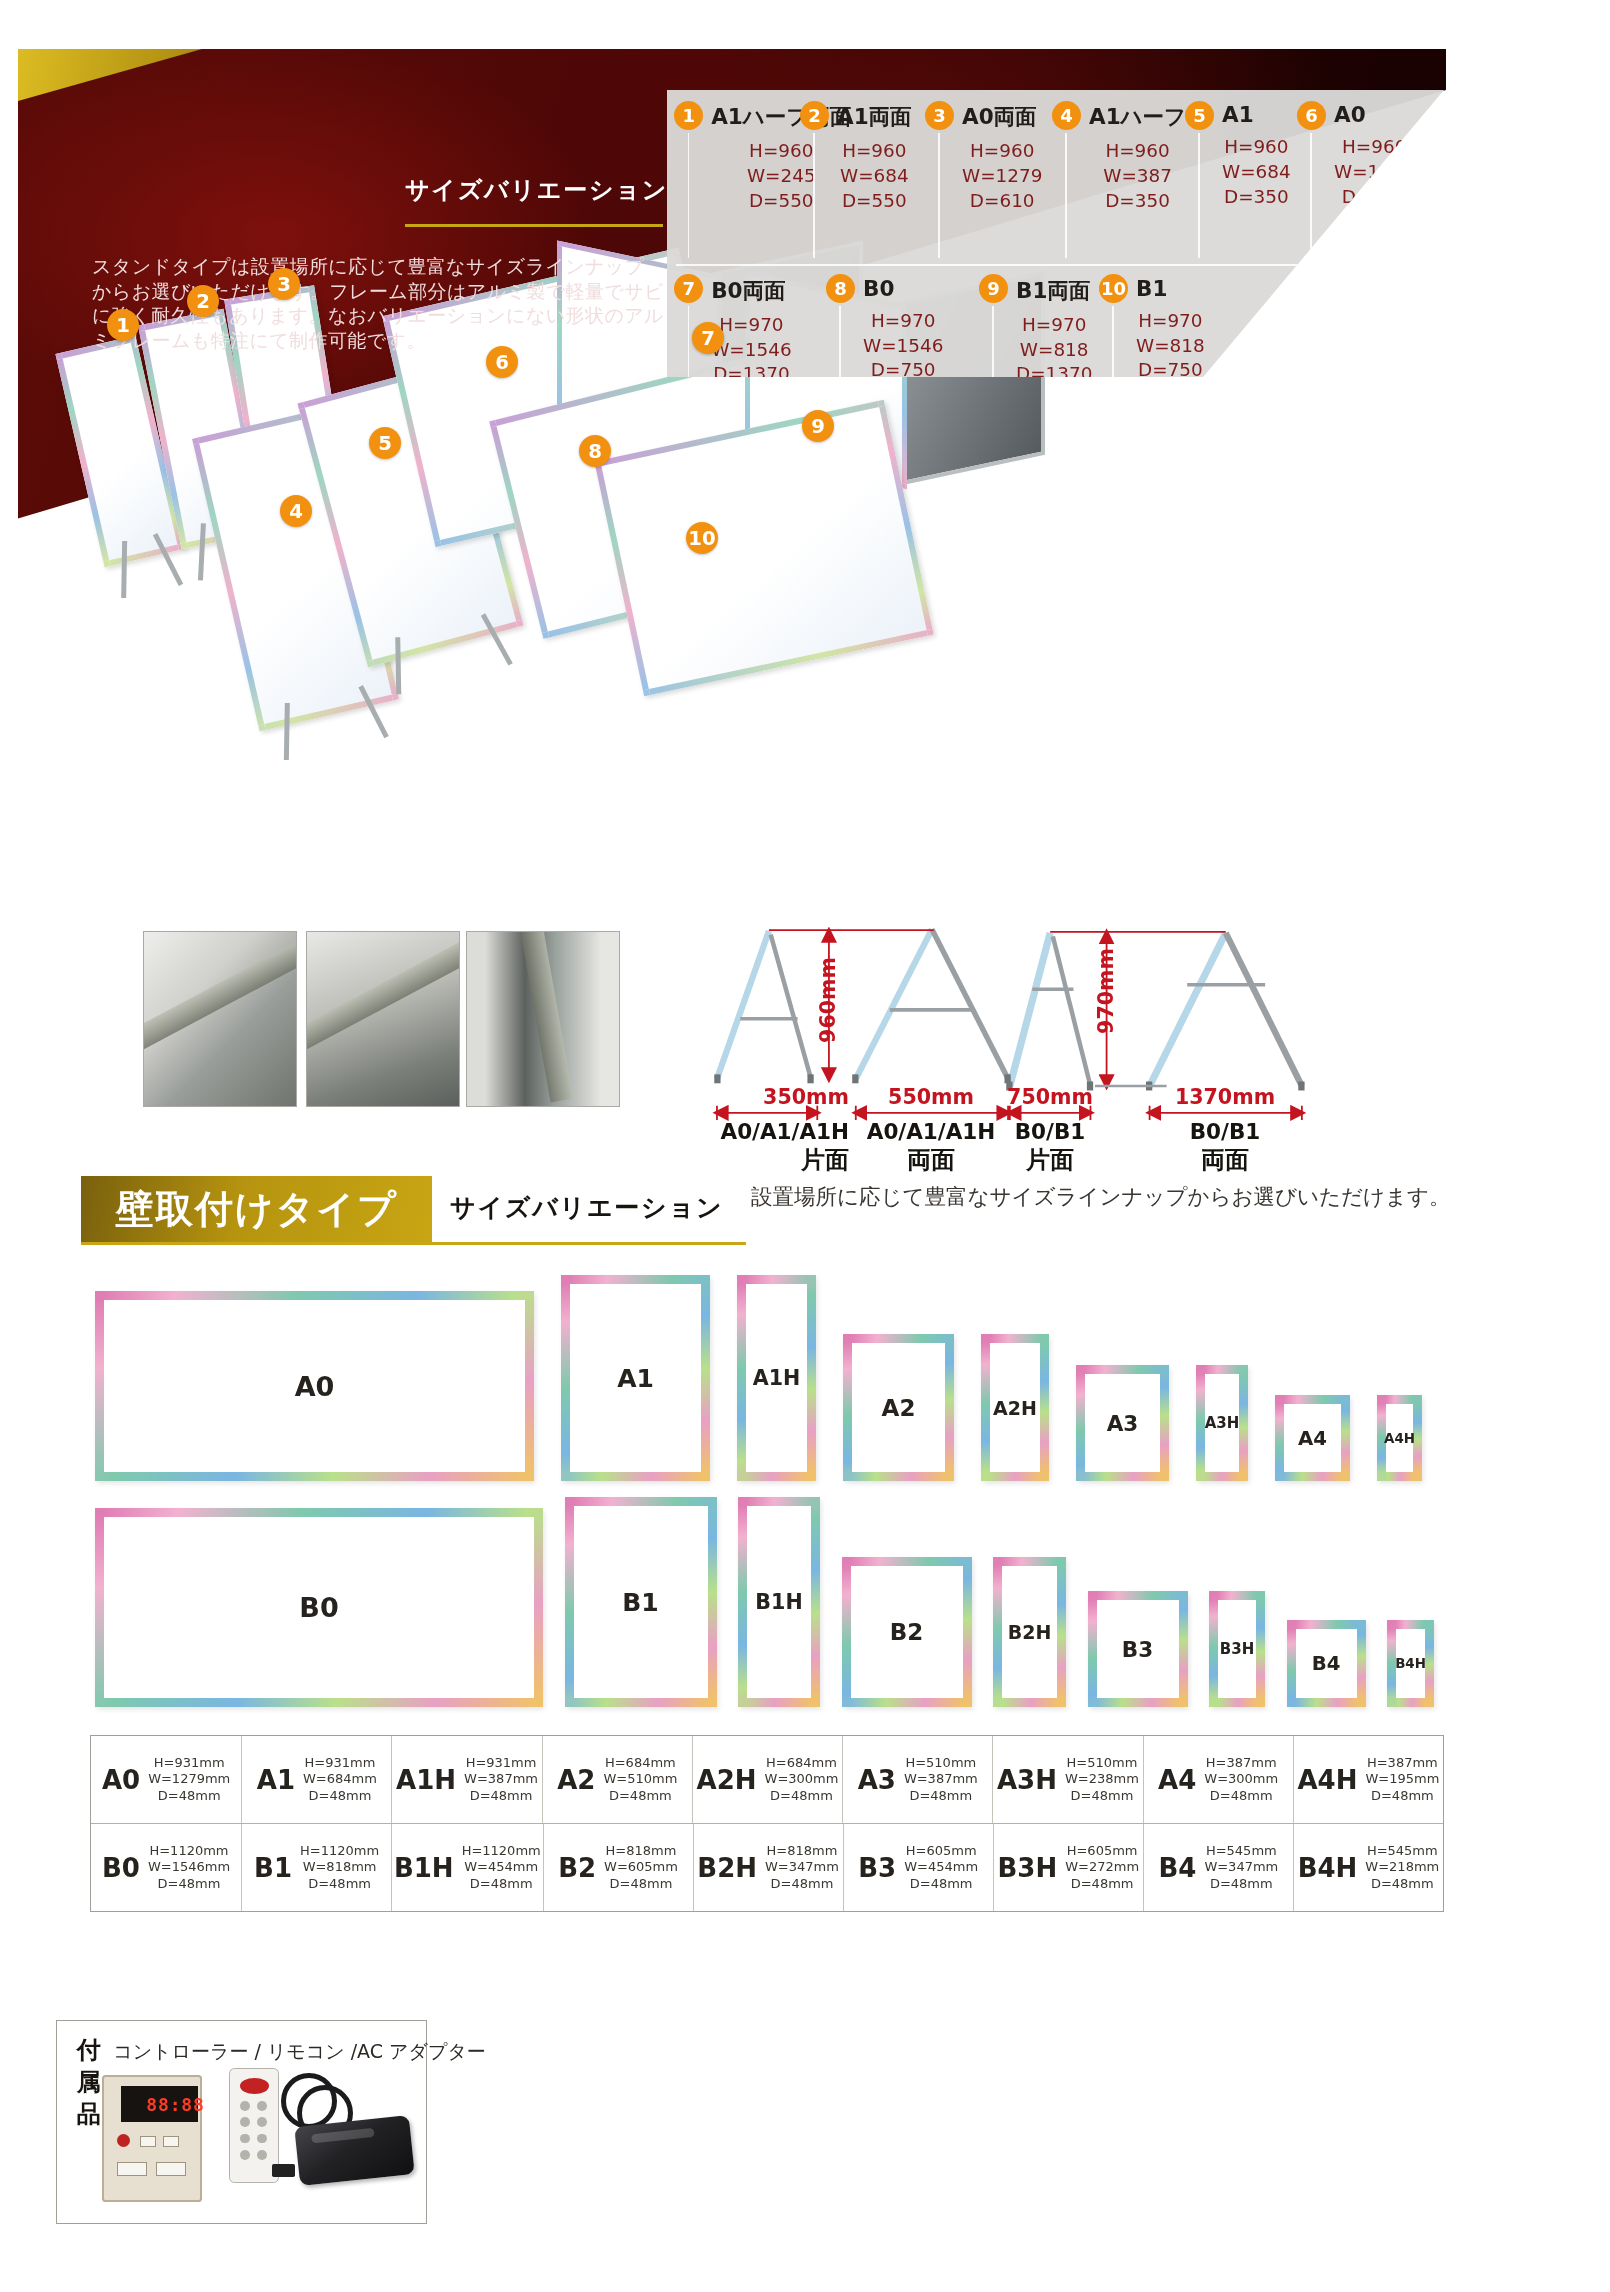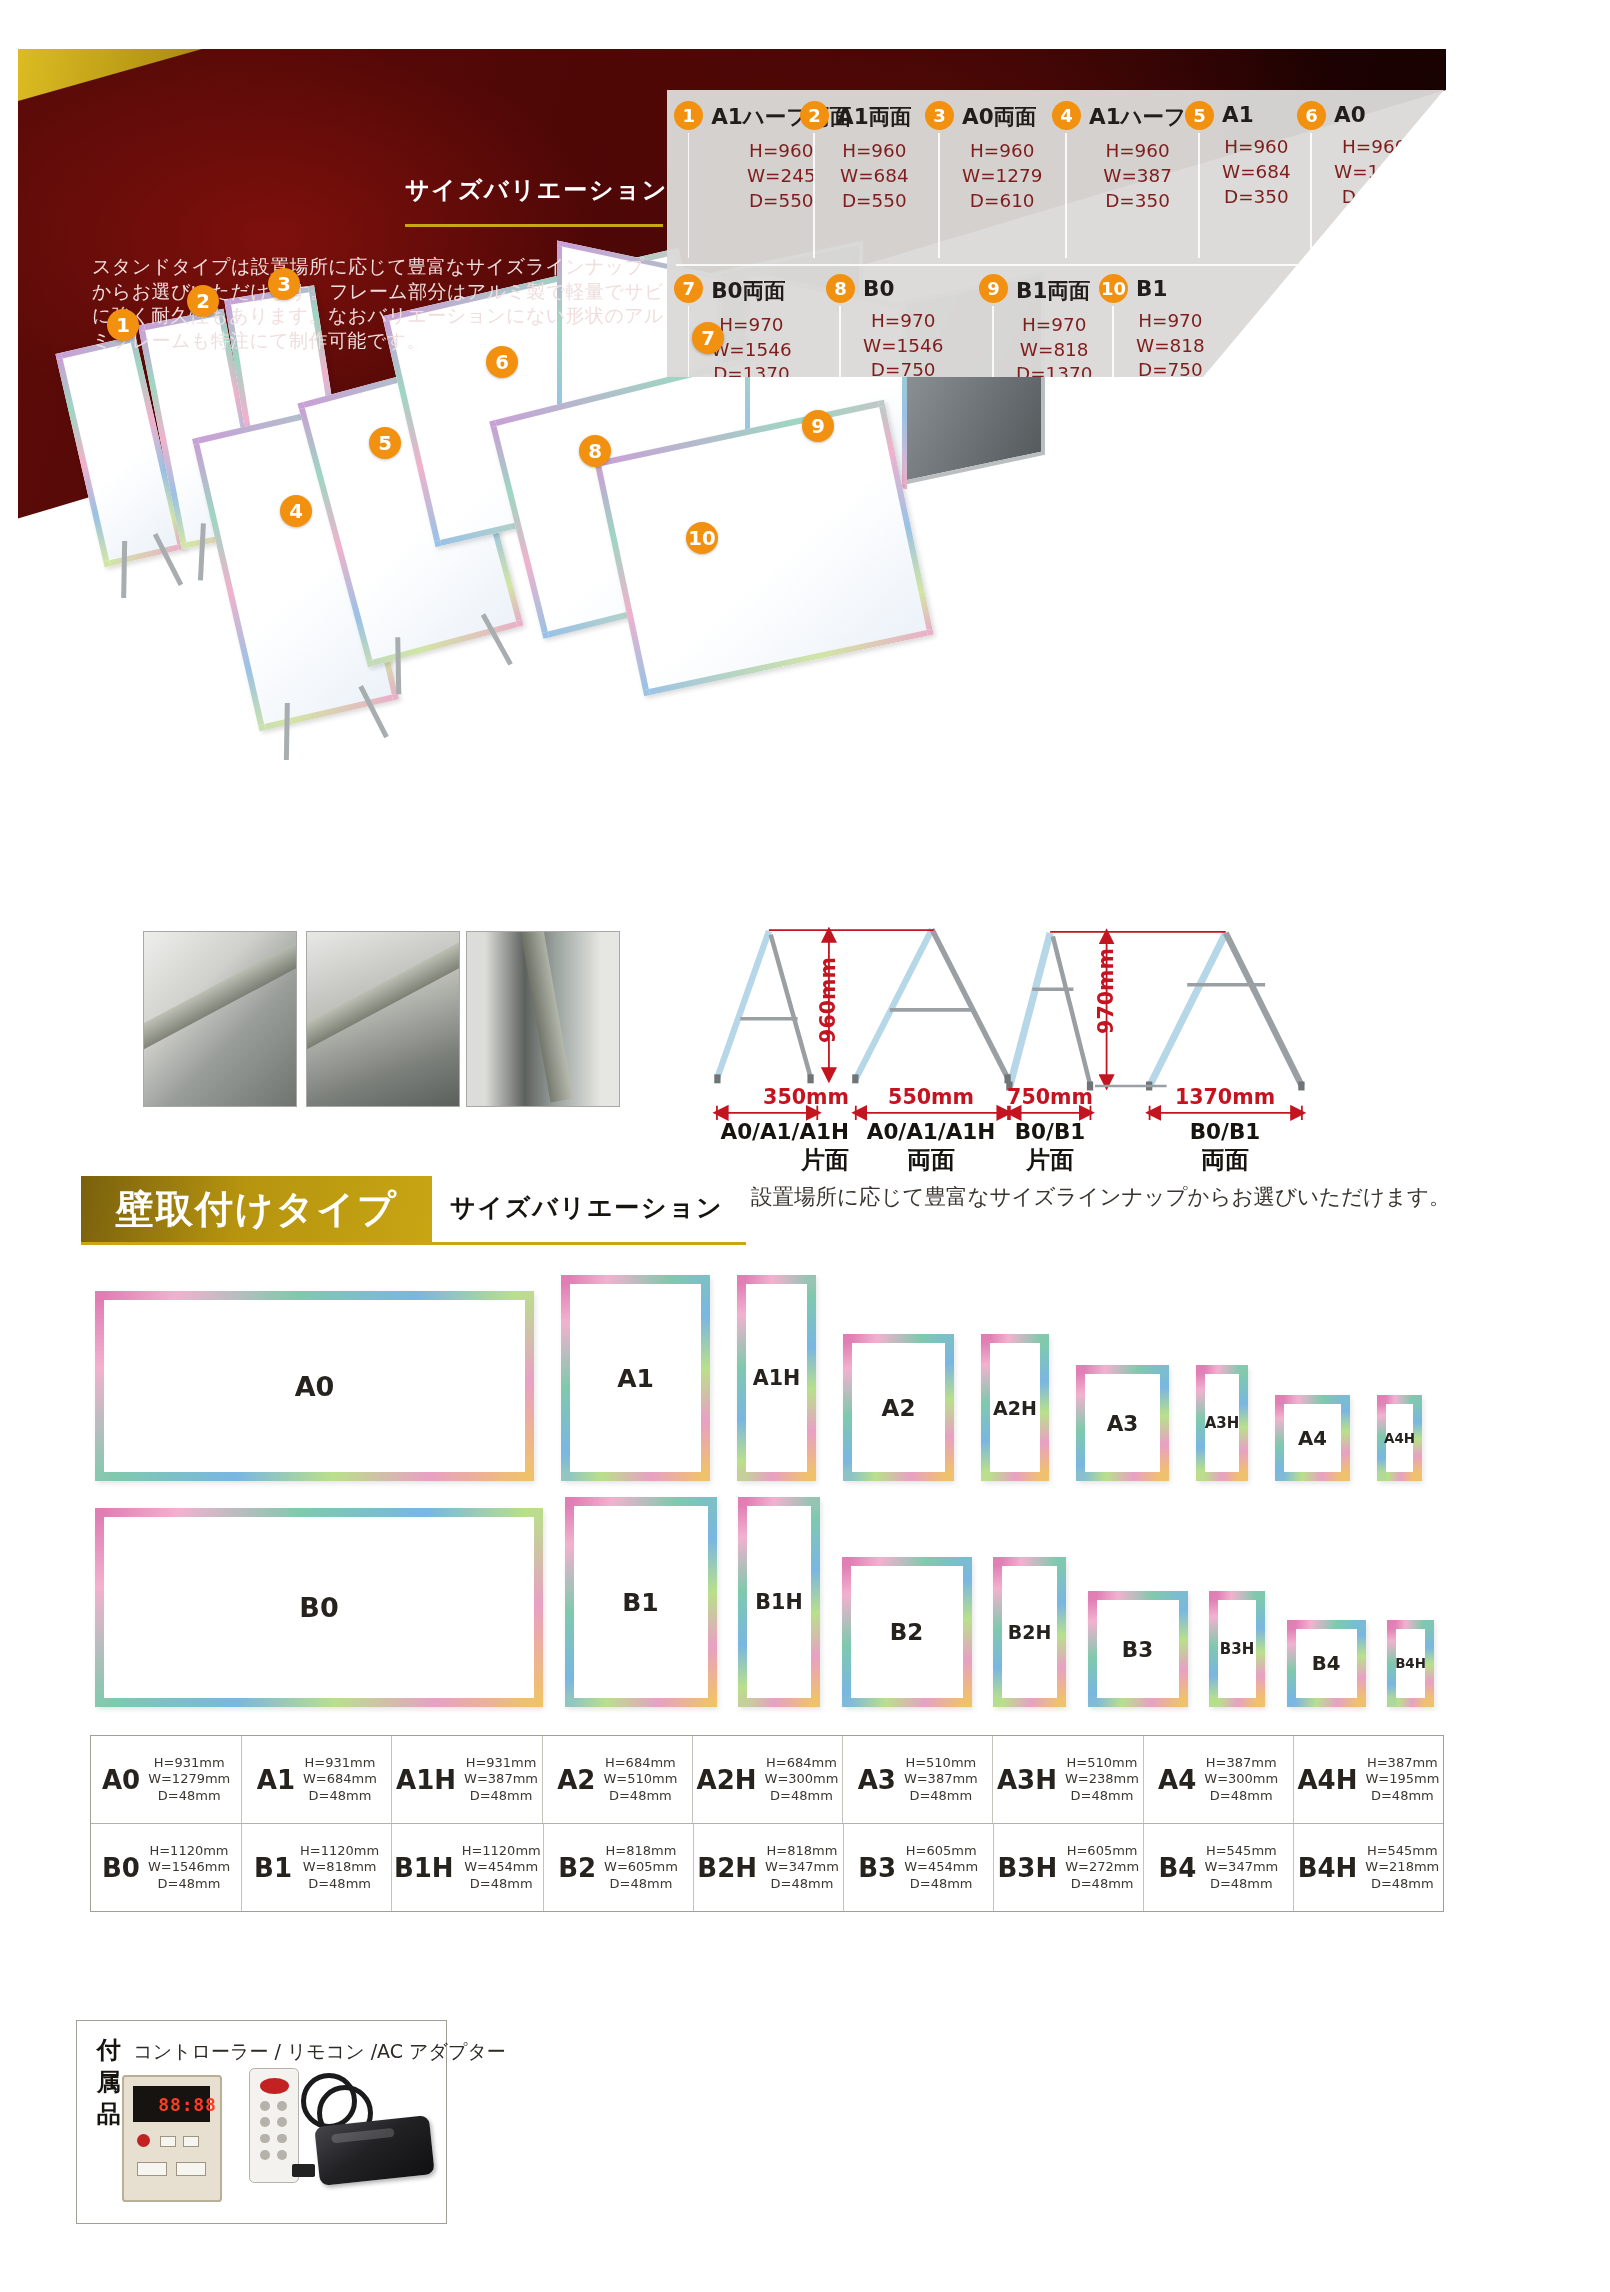--- a/index.html
+++ b/index.html
@@ -144,26 +144,26 @@
   
   .size-table { position:absolute; left:90px; top:1735px; width:1354px; border:1.8px solid #a29e98; background:#fff; z-index:2; }
   .t-row { display:grid; grid-template-columns:repeat(9,1fr); }
   .t-row1 { border-bottom:1.8px solid #b4b0aa; }
   .cell { min-height:87px; display:flex; align-items:center; justify-content:center; gap:8px; padding:5.4px 1.8px; }
   .cell + .cell { border-left:1.8px solid #c6c2bc; }
   .cell-label { font-size:26px; font-weight:bold; color:#26221e; }
   .cell-dims { font-size:13px; color:#3a3631; line-height:1.25; text-align:center; white-space:nowrap; }
 
   
-  .acc-box { position:absolute; left:56px; top:2020px; width:371px; height:204px; border:1.8px solid #a29e98; z-index:2;margin-left:20px; }
+  .acc-box { position:absolute; left:56px; top:2020px; width:371px; height:204px; border:1.8px solid #a29e98; z-index:2; }
   .acc-header { display:flex; align-items:baseline; gap:12.5px; padding:12.5px 0 0 19.7px; }
   .acc-title { font-size:24px; font-weight:bold; color:#17140f; }
   .acc-items { font-size:19px; color:#2c2823; white-space:nowrap; }
   .controller { position:absolute; left:45px; top:54px; width:100px; height:127px; background:#e7dfcf; border:2.7px solid #b9ae97; border-radius:3.6px; }
-  .ctrl-screen { position:absolute; left:9px; top:9px; width:77px; height:36px; background:#171310; display:flex; align-items:center; justify-content:center;padding-left:32px; }
+  .ctrl-screen { position:absolute; left:17px; top:9px; width:77px; height:36px; background:#171310; display:flex; align-items:center; justify-content:center;padding-left:32px; }
   .ctrl-digits { font-family:"DejaVu Sans Mono","Liberation Mono",monospace; color:#ff3b24; font-size:18px; font-weight:bold; letter-spacing:0.9px; }
   .ctrl-btn-red { position:absolute; left:12.5px; top:57px; width:13.4px; height:13.4px; border-radius:50%; background:#c02222; }
   .ctrl-btn-a,.ctrl-btn-b,.ctrl-btn-c,.ctrl-btn-d { position:absolute; width:16px; height:10.7px; background:#f7f5ef; border:0.9px solid #9e9482; }
   .ctrl-btn-a { left:36px; top:59px; } .ctrl-btn-b { left:59px; top:59px; }
   .ctrl-btn-c { left:12.5px; top:85px; width:30px; height:14.3px; } .ctrl-btn-d { left:52px; top:85px; width:30px; height:14.3px; }
   .remote { position:absolute; left:172px; top:47px; width:50px; height:115px; background:#f4f2ee; border:1.8px solid #b5b2ac; border-radius:5.4px; }
   .rem-oval { margin:9px auto 7.2px; width:29px; height:16px; background:#c32222; border-radius:50%; }
   .rem-grid { display:grid; grid-template-columns:1fr 1fr; gap:6.3px; padding:0 9.9px; }
   .rem-grid i { width:9.9px; height:9.9px; border-radius:50%; background:#b5b2ac; }
   .cable-coil1,.cable-coil2 { position:absolute; border:5.4px solid #1b1b1d; border-radius:50%; }

